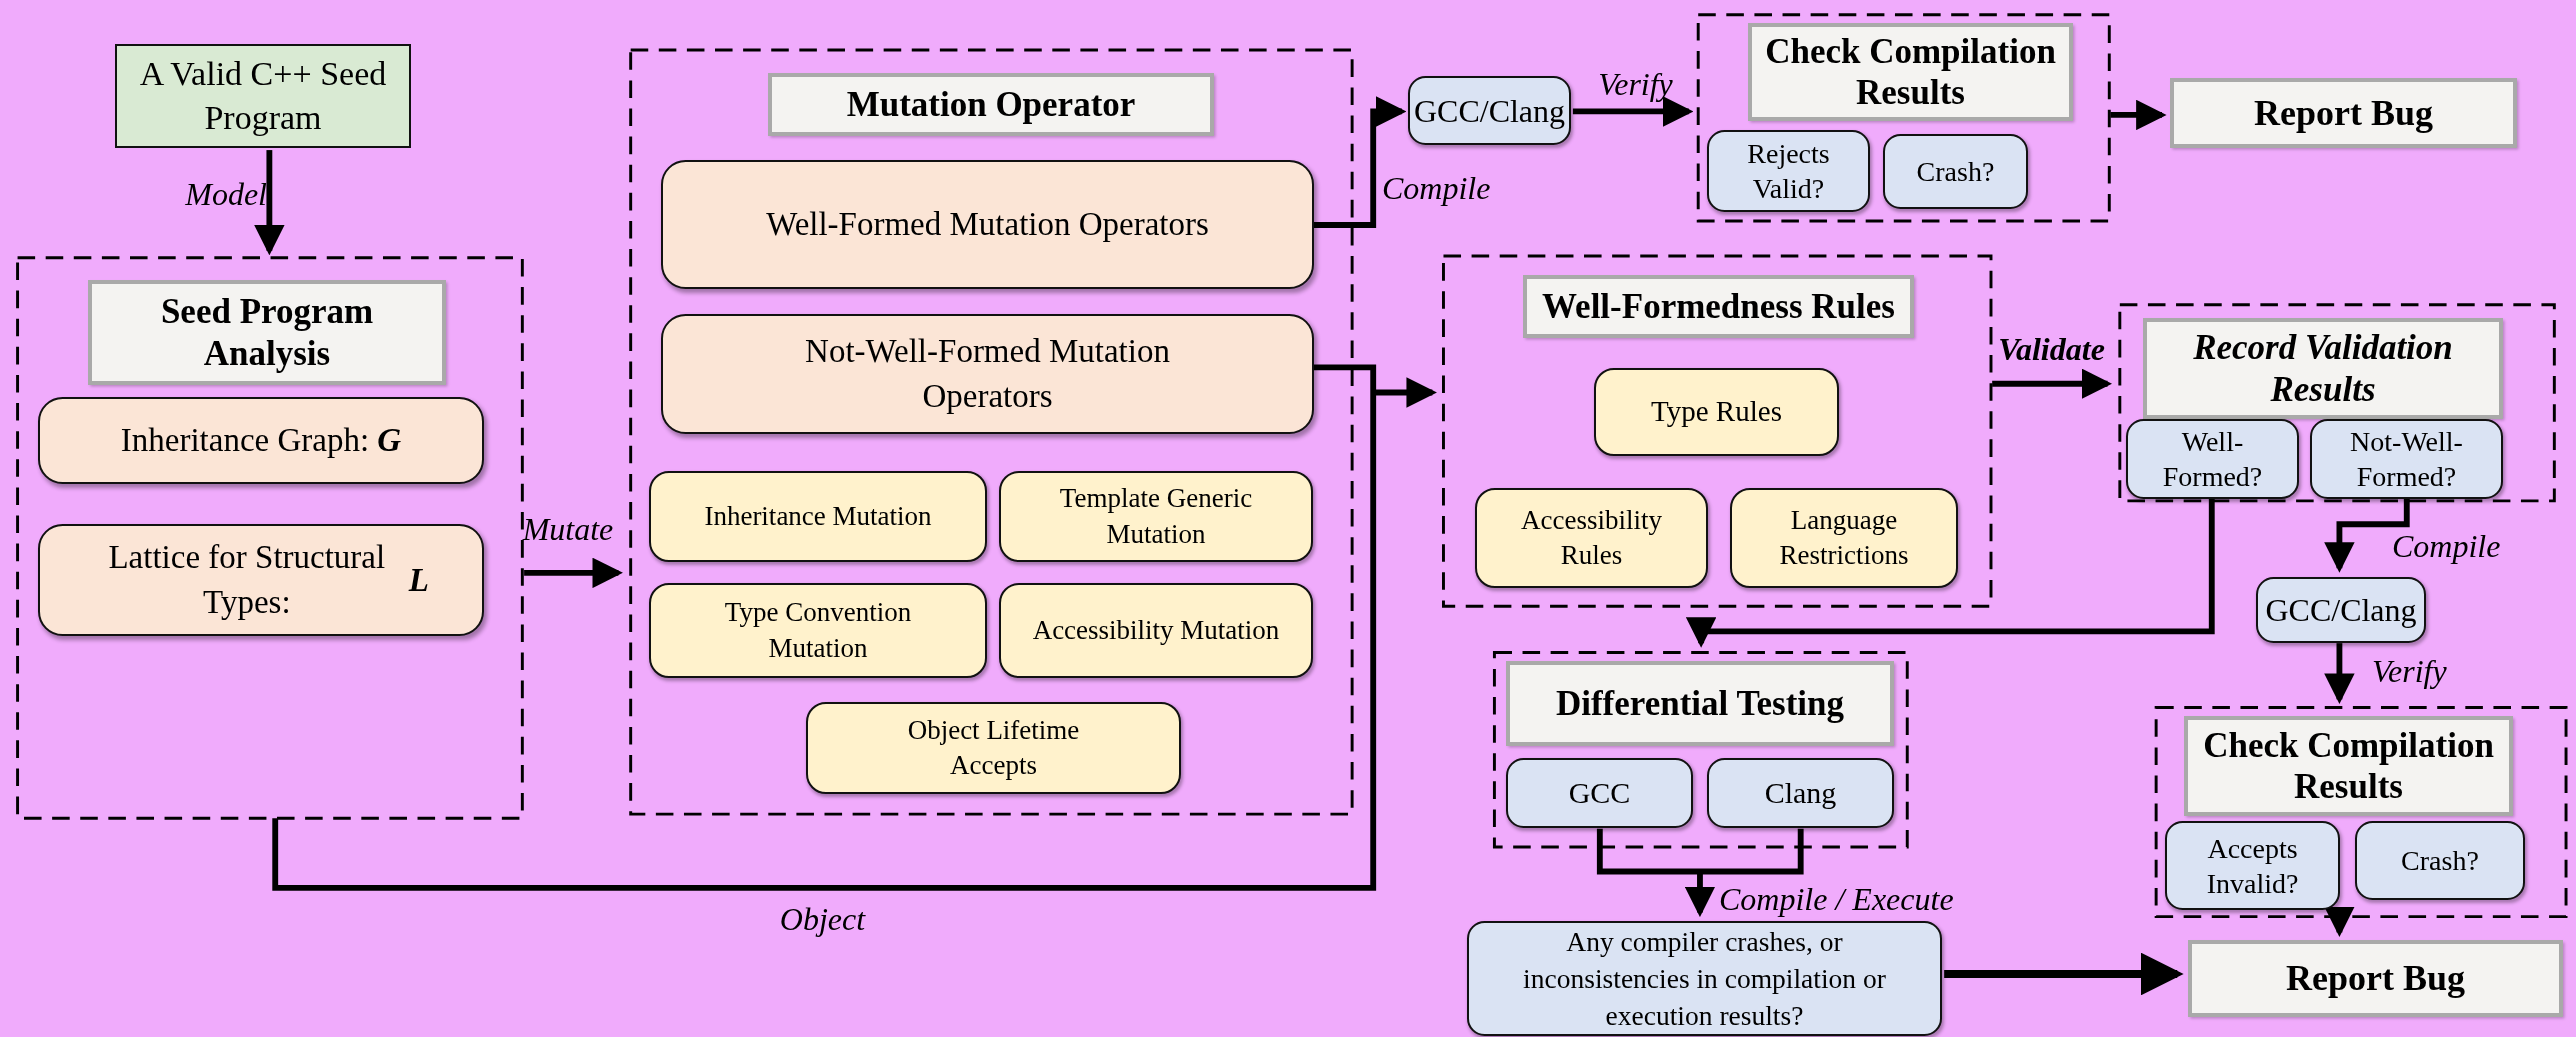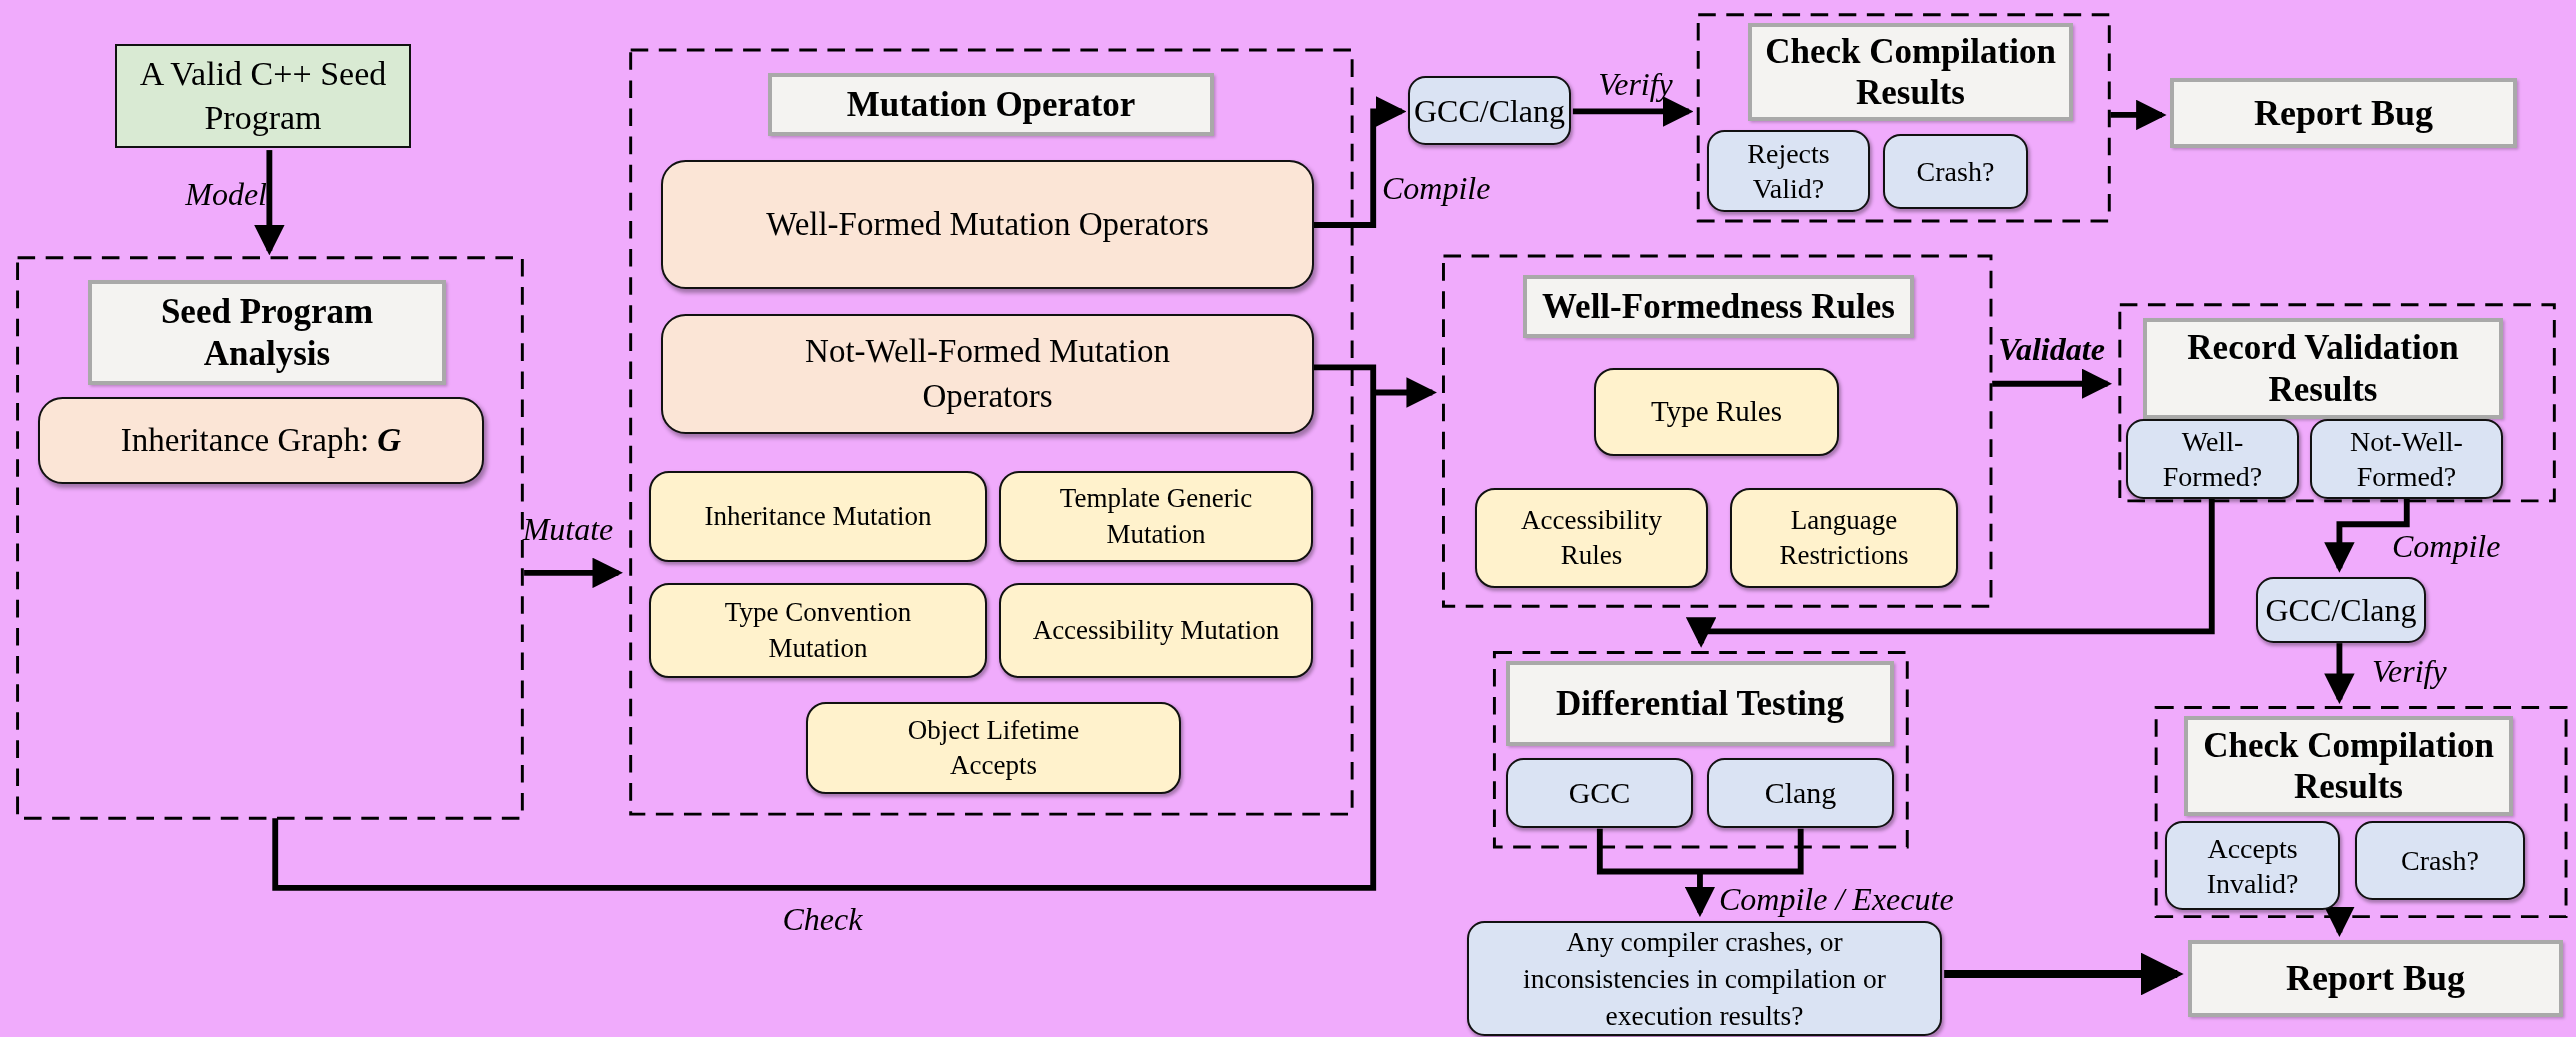--- a/index.html
+++ b/index.html
@@ -63,20 +63,24 @@
 
   <div class="node seedbox" style="left:115px;top:44px;width:296px;height:104px;padding:0 17.6px;">A Valid C++ Seed Program</div>
 
   <div class="node hdr" style="left:88px;top:280px;width:358px;height:105px;padding:0 11.7px;">Seed Program Analysis</div>
 
   <div class="node peach" style="left:38px;top:397px;width:446px;height:87px;">
     <span>Inheritance Graph:</span>
     <span class="sym">G</span>
   </div>
 
+  <div class="node peach" style="left:38px;top:524px;width:446px;height:112px;padding:0 53px;">
+    <span>Lattice for Structural Types:</span>
+    <span class="sym">L</span>
+  </div>
 
 
   <div class="node hdr" style="left:768px;top:73px;width:446px;height:63px;">Mutation Operator</div>
 
   <div class="node peach" style="left:661px;top:160px;width:653px;height:129px;">Well-Formed Mutation Operators</div>
 
   <div class="node peach" style="left:661px;top:314px;width:653px;height:120px;padding:0 88px;">Not-Well-Formed Mutation Operators</div>
 
   <div class="node yellow" style="left:649px;top:471px;width:338px;height:91px;padding:0 26px;">Inheritance Mutation</div>
   <div class="node yellow" style="left:999px;top:471px;width:314px;height:91px;padding:0 35px;">Template Generic Mutation</div>
@@ -90,41 +94,41 @@
   <div class="node blue" style="left:1707px;top:130px;width:163px;height:82px;padding:0 32px;">Rejects Valid?</div>
   <div class="node blue" style="left:1883px;top:134px;width:145px;height:75px;">Crash?</div>
 
   <div class="node hdr" style="left:2170px;top:78px;width:347px;height:70px;font-size:36px;">Report Bug</div>
 
   <div class="node hdr" style="left:1523px;top:275px;width:391px;height:63px;">Well-Formedness Rules</div>
   <div class="node yellow" style="left:1594px;top:368px;width:245px;height:88px;font-size:29px;">Type Rules</div>
   <div class="node yellow" style="left:1475px;top:488px;width:233px;height:100px;padding:0 32px;">Accessibility Rules</div>
   <div class="node yellow" style="left:1730px;top:488px;width:228px;height:100px;padding:0 23.4px;">Language Restrictions</div>
 
-  <div class="node hdr" style="left:2143px;top:318px;width:360px;height:101px;">Record Validation Results</div>
+  <div class="node hdr" style="left:2143px;top:318px;width:360px;height:101px;font-style:italic;">Record Validation Results</div>
   <div class="node blue" style="left:2126px;top:419px;width:173px;height:80px;padding:0 32px;">Well-Formed?</div>
   <div class="node blue" style="left:2310px;top:419px;width:193px;height:80px;padding:0 29px;">Not-Well-Formed?</div>
 
   <div class="node blue nowrap" style="left:2256px;top:577px;width:170px;height:66px;font-size:32px;">GCC/Clang</div>
 
   <div class="node hdr" style="left:2184px;top:716px;width:329px;height:100px;padding:0 5.9px;">Check Compilation Results</div>
   <div class="node blue" style="left:2165px;top:821px;width:175px;height:89px;padding:0 26px;">Accepts Invalid?</div>
   <div class="node blue" style="left:2355px;top:821px;width:170px;height:79px;">Crash?</div>
 
   <div class="node hdr" style="left:2188px;top:940px;width:375px;height:77px;font-size:36px;">Report Bug</div>
 
   <div class="node hdr" style="left:1506px;top:661px;width:388px;height:85px;">Differential Testing</div>
   <div class="node blue" style="left:1506px;top:758px;width:187px;height:70px;font-size:30px;">GCC</div>
   <div class="node blue" style="left:1707px;top:758px;width:187px;height:70px;font-size:30px;">Clang</div>
 
   <div class="node blue" style="left:1467px;top:921px;width:475px;height:115px;font-size:27.5px;padding:0 20.5px;line-height:1.35;">Any compiler crashes, or inconsistencies in compilation or execution results?</div>
 
   <div class="lbl" style="left:138px;top:176px;width:129px;text-align:right;">Model</div>
   <div class="lbl" style="left:511px;top:511px;width:114px;text-align:center;">Mutate</div>
-  <div class="lbl" style="left:758px;top:901px;width:129px;text-align:center;">Check</div>
+  <div class="lbl" style="left:758px;top:901px;width:129px;text-align:center;">Object</div>
   <div class="lbl" style="left:1382px;top:170px;width:158px;">Compile</div>
   <div class="lbl" style="left:1574px;top:66px;width:123px;text-align:center;">Verify</div>
   <div class="lbl" style="left:1990px;top:331px;width:123px;text-align:center;font-weight:bold;">Validate</div>
   <div class="lbl" style="left:2392px;top:528px;width:176px;">Compile</div>
   <div class="lbl" style="left:2372px;top:653px;width:129px;">Verify</div>
   <div class="lbl" style="left:1719px;top:881px;width:281px;">Compile / Execute</div>
 
 </div>
 
 

